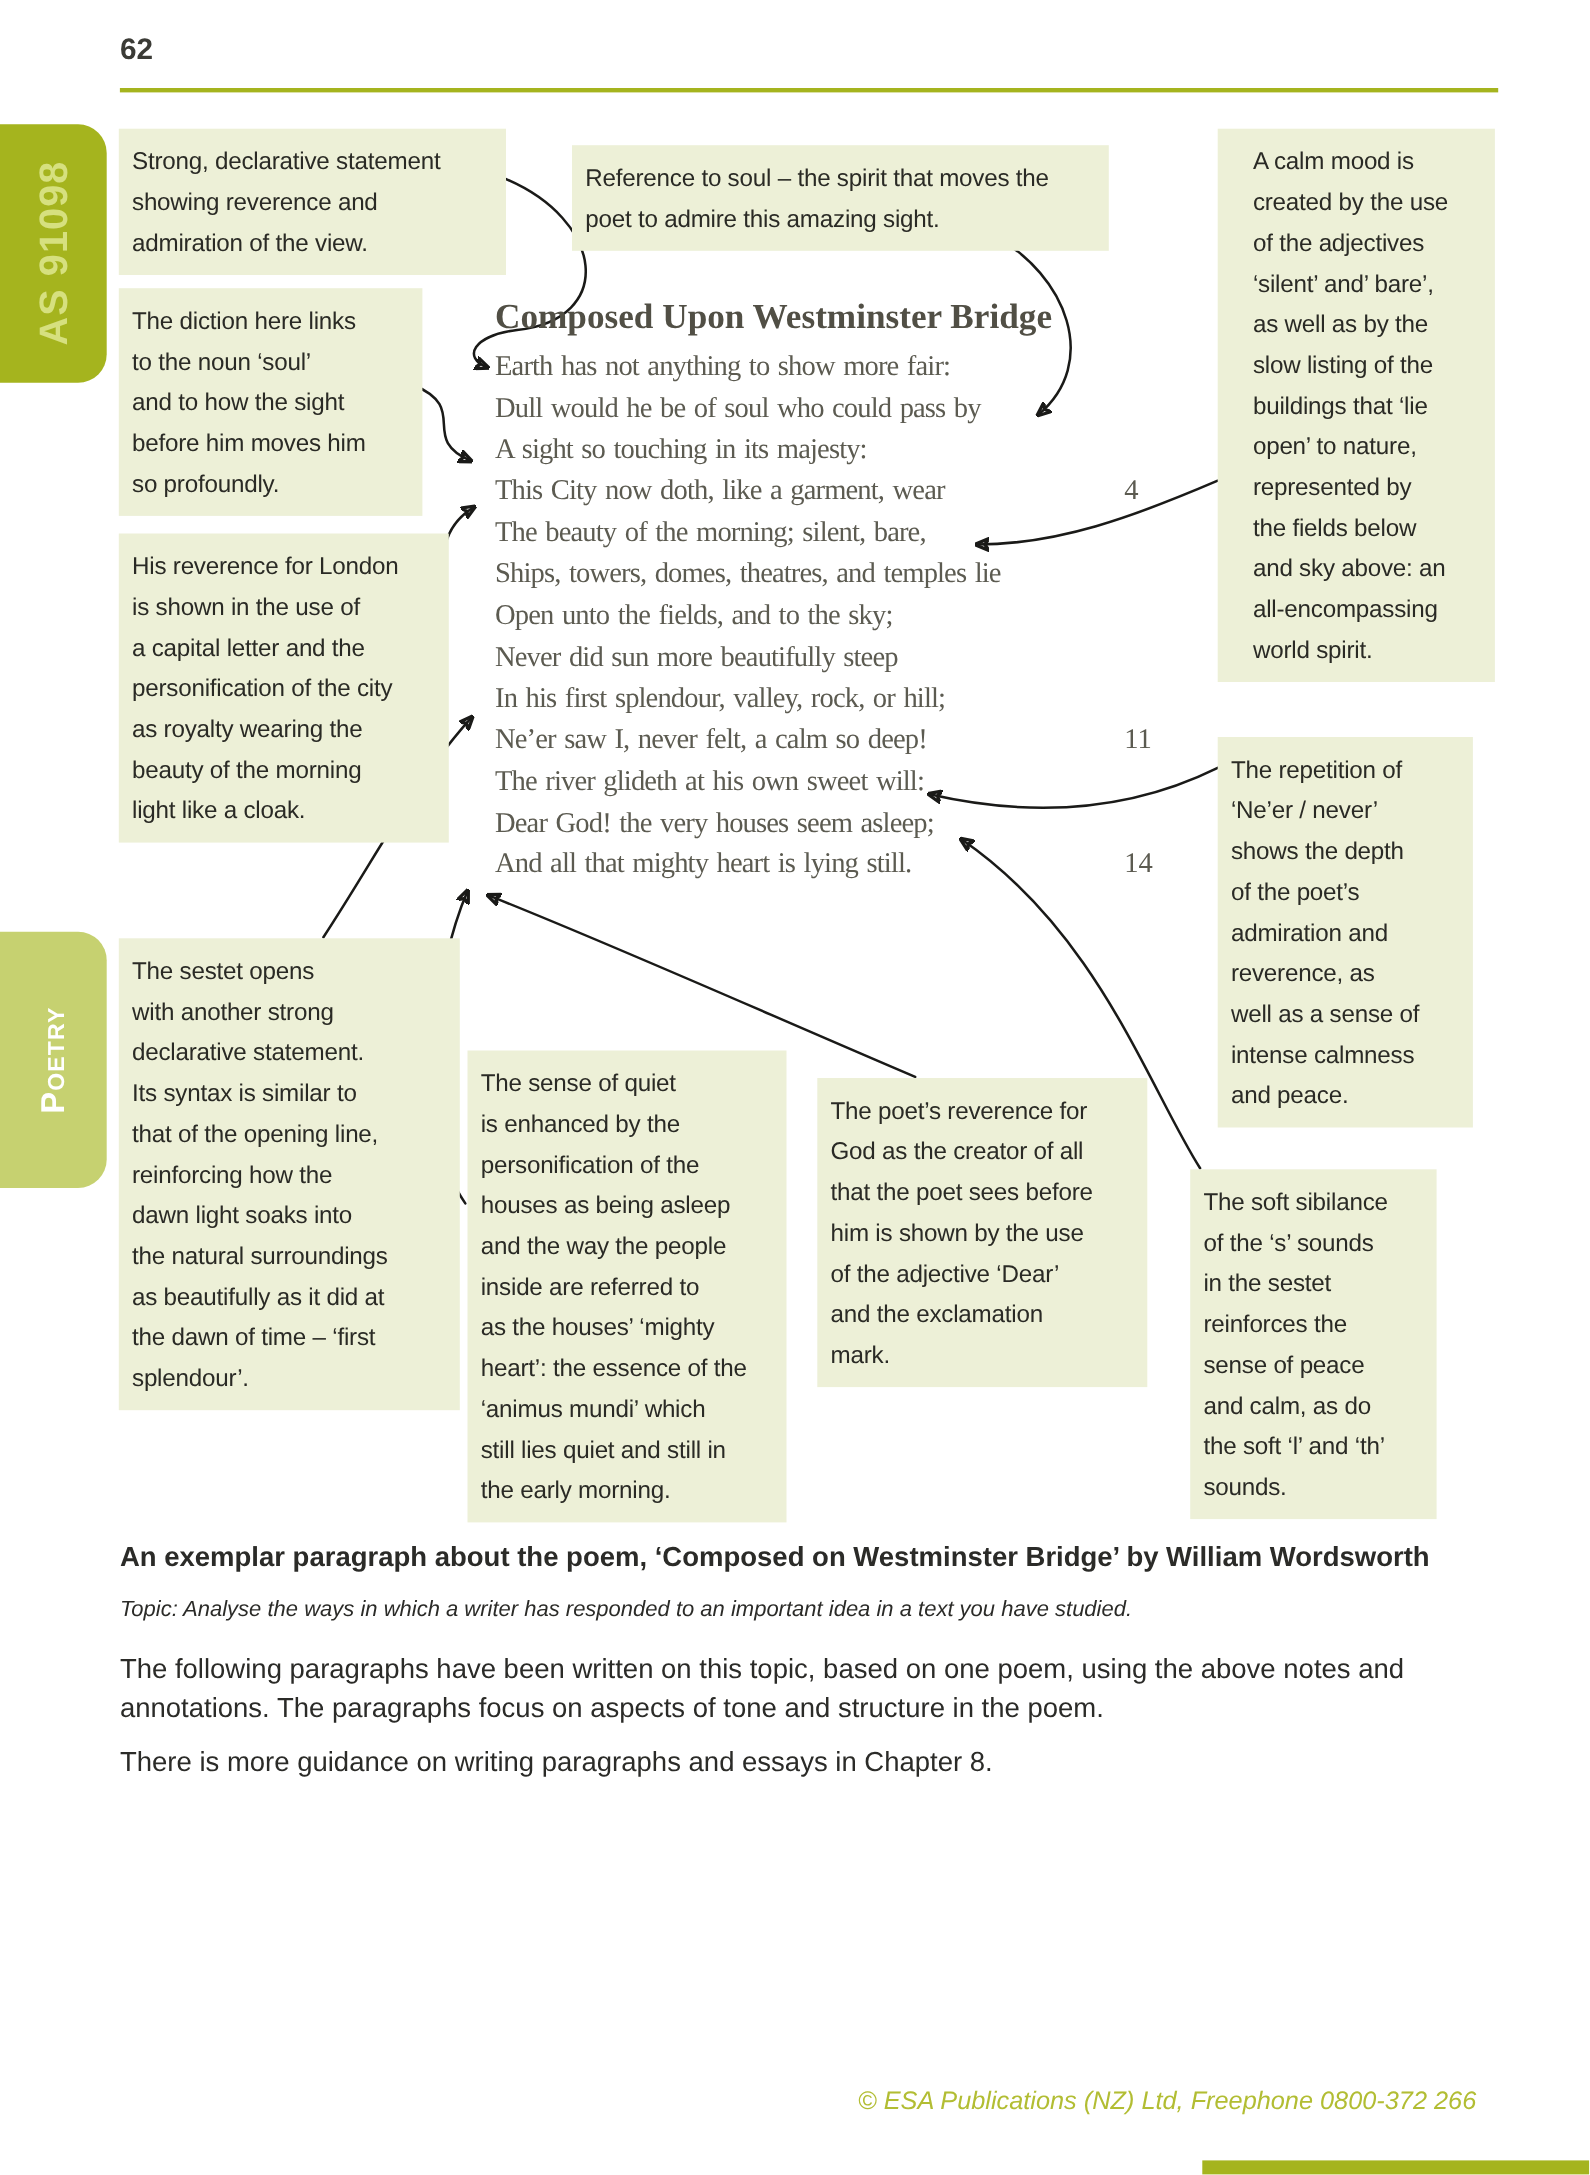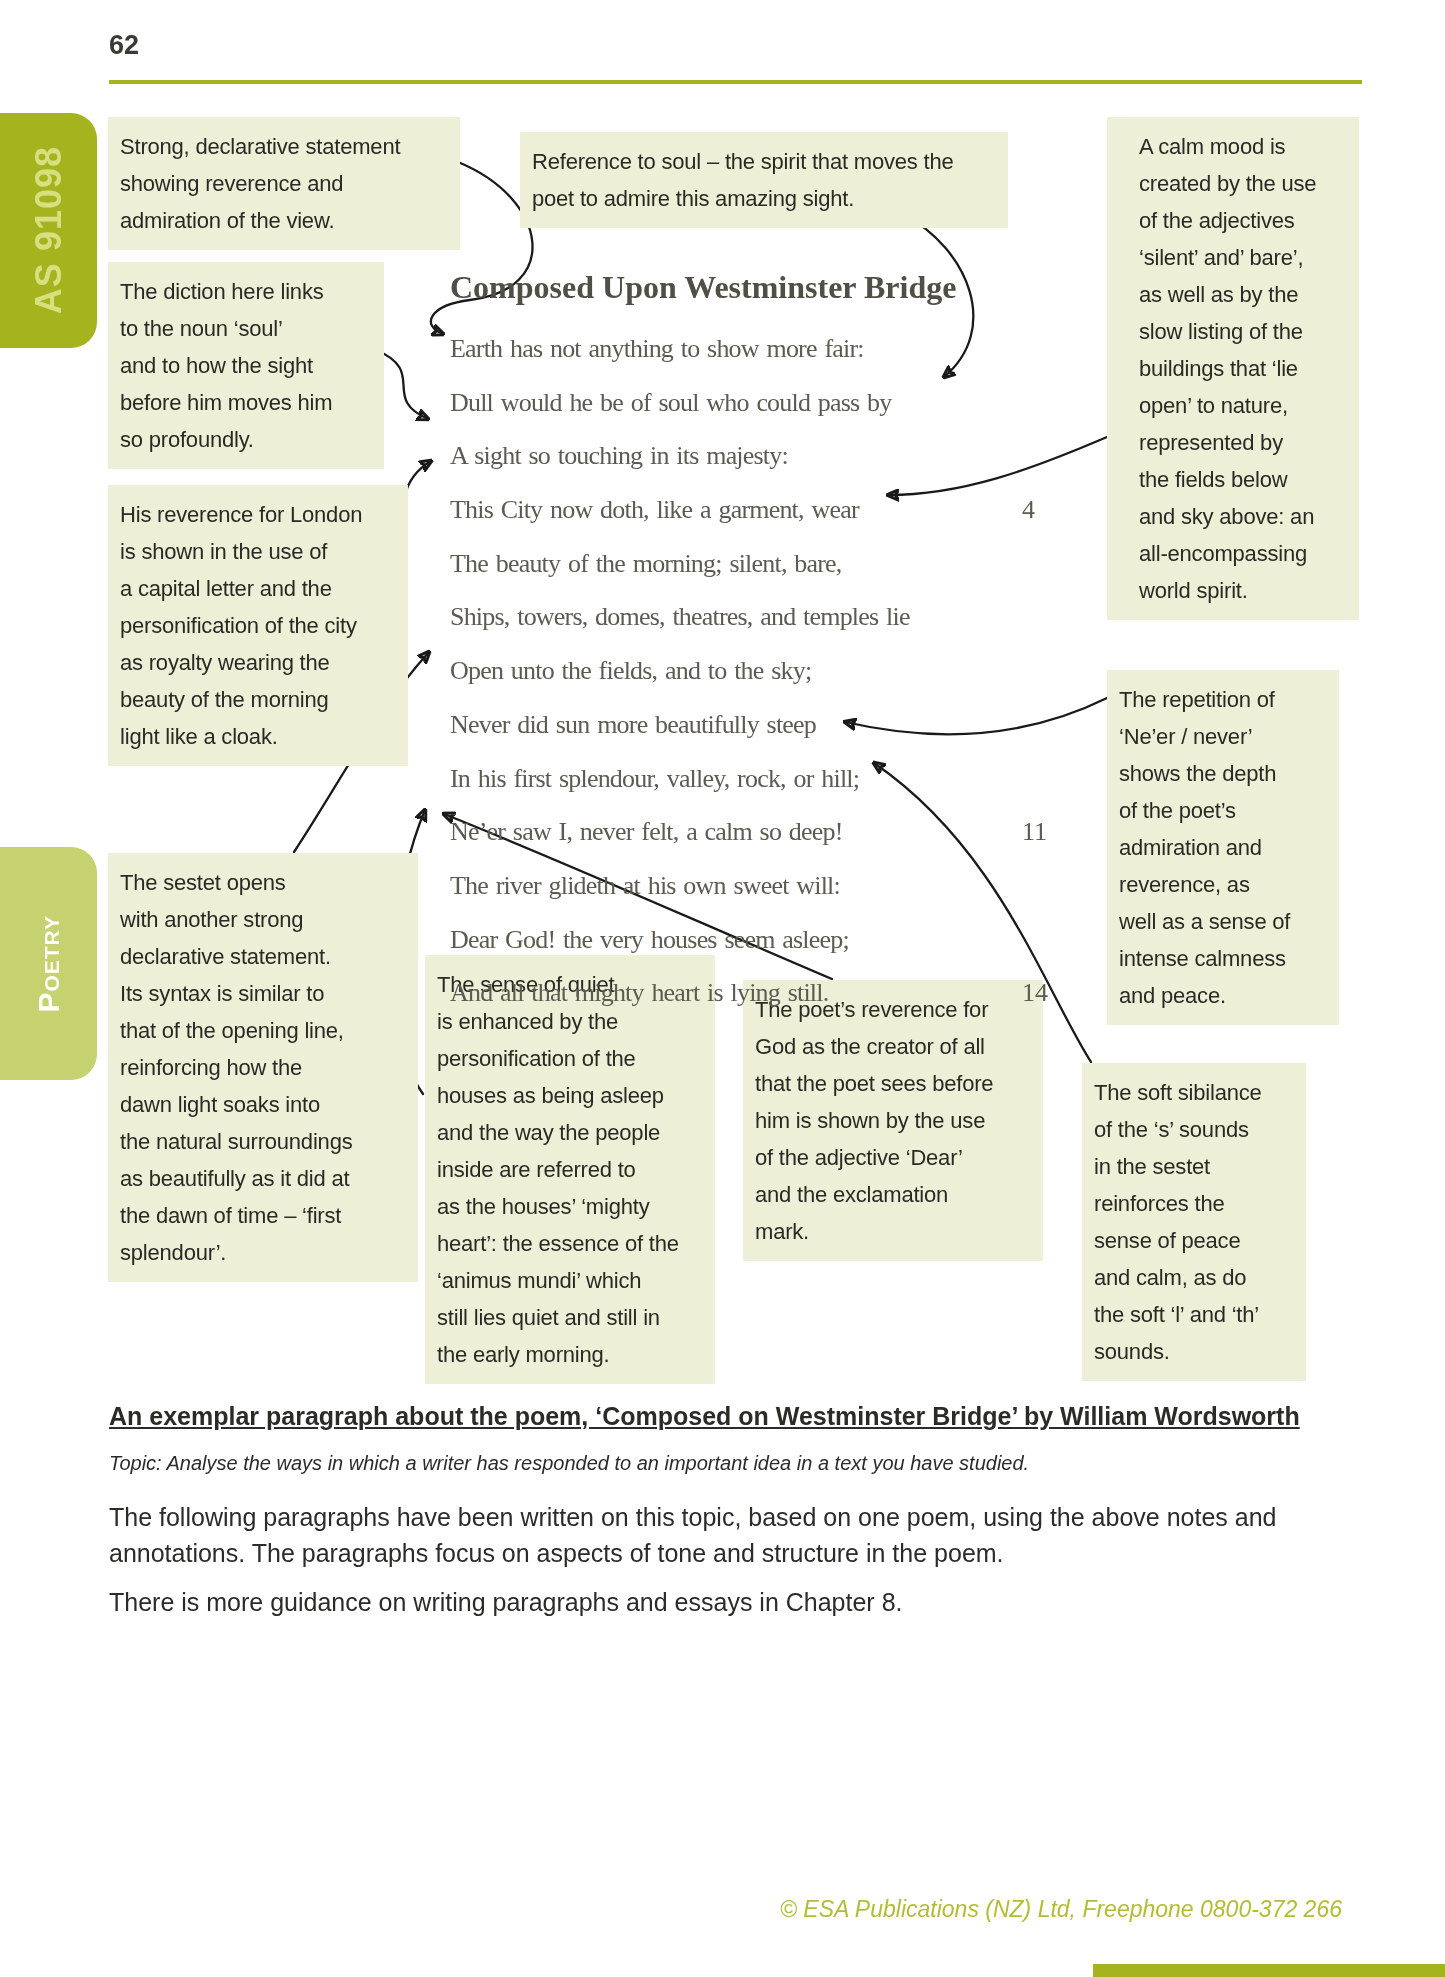--- a/index.html
+++ b/index.html
@@ -36,28 +36,28 @@
   .note-9 { left:743px;  top:980px;  width:276px; }
   .note-10{ left:1082px; top:1063px; width:200px; }
   
   .poem-title {
     position:absolute; left:450px; top:269px;
     font-family:"Liberation Serif", serif; font-size:32px; font-weight:bold; color:#514f45;
   }
   .poem { position:absolute; left:450px; top:314px; width:650px;
           font-family:"Liberation Serif", serif; font-size:26px; color:#5c5b51;
           letter-spacing:-0.8px; word-spacing:2px; }
-  .poem .pline { position:relative; height:37.7px; line-height:37.7px; white-space:nowrap;margin-top:16px; }
+  .poem .pline { position:relative; height:37.7px; line-height:37.7px; white-space:nowrap; }
   .poem .lnum { position:absolute; left:572px; letter-spacing:0; }
   
   .arrows { position:absolute; left:0; top:0; pointer-events:none; }
   .arrows path { fill:none; stroke:#1a1a18; stroke-width:2.3; stroke-linecap:round; }
   
   .ex-heading { position:absolute; left:109px; top:1402px; width:1230px;
-                font-size:25px; font-weight:bold; color:#2b2b28;text-decoration:underline; }
+                font-size:25px; font-weight:bold; color:#2b2b28; }
   .ex-topic   { position:absolute; left:109px; top:1452px; width:1230px;
                 font-size:20px; font-style:italic; color:#2b2b28; }
   .ex-para1   { position:absolute; left:109px; top:1499px; width:1190px;
                 font-size:25px; line-height:36px; color:#2b2b28; }
   .ex-para2   { position:absolute; left:109px; top:1588px; width:1190px;
                 font-size:25px; color:#2b2b28; }
   
   .footer { position:absolute; right:103px; top:1896px; font-size:23px; font-style:italic; color:#b2bd33; }
   .bottom-bar { position:absolute; left:1093px; top:1964px; width:352px; height:13px; background:#a5b41e; }
 </style>

